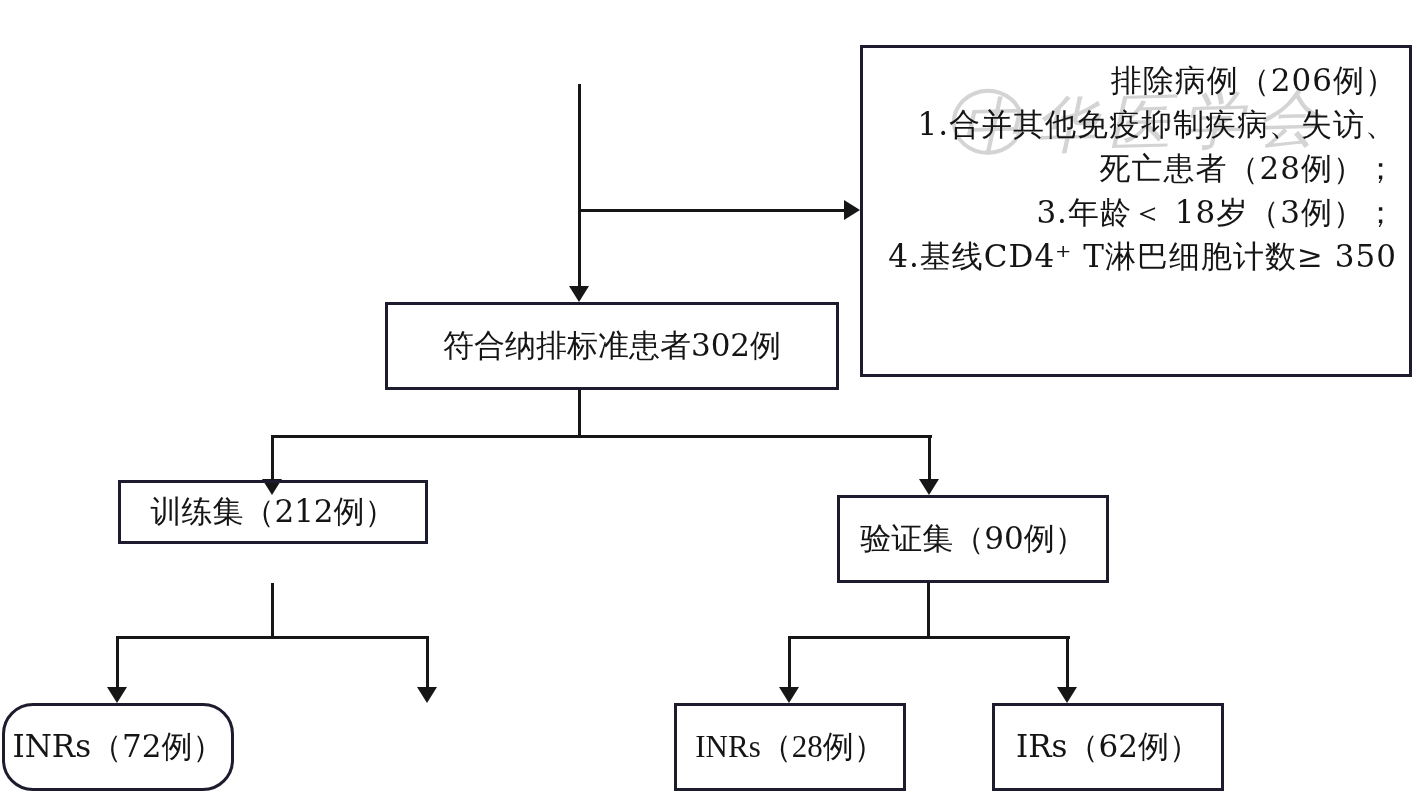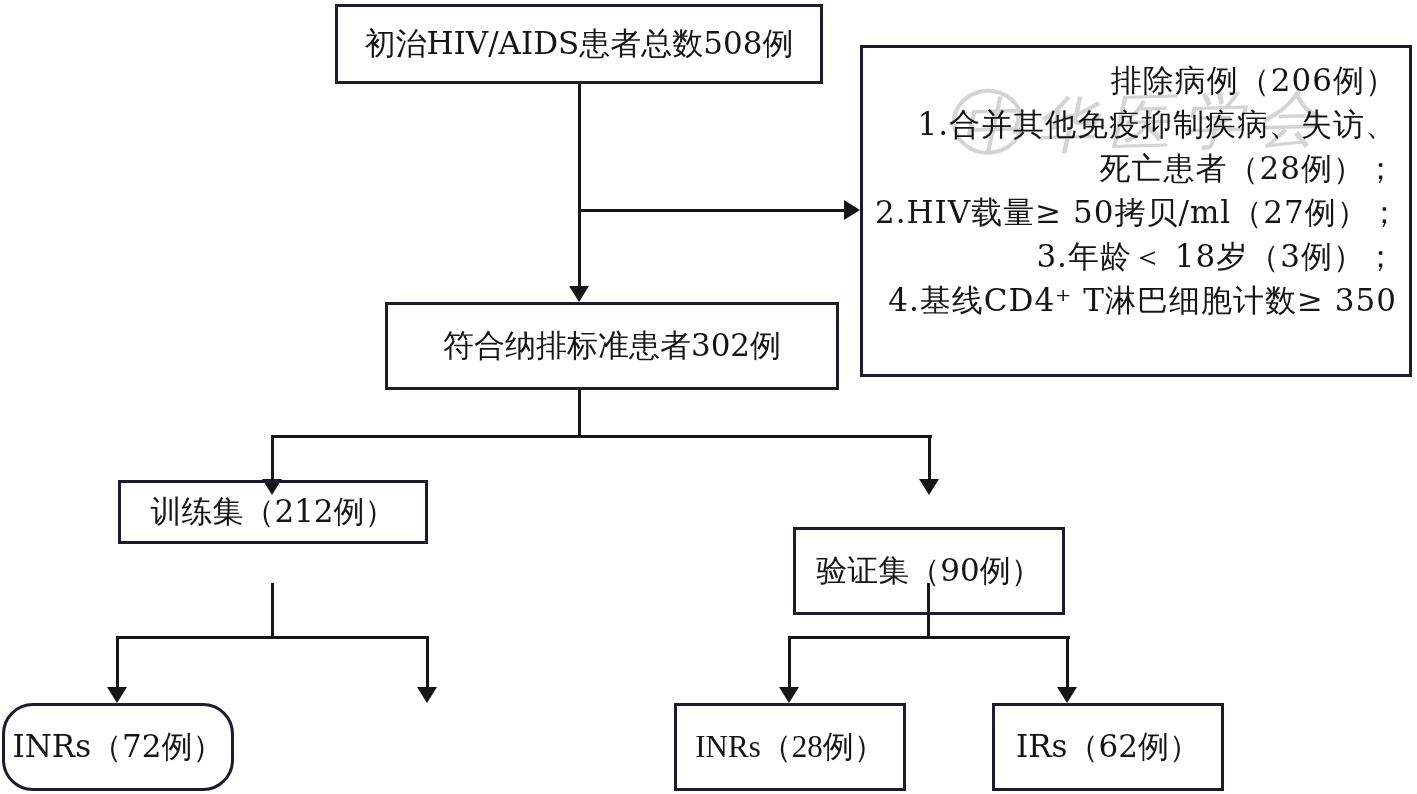--- a/index.html
+++ b/index.html
@@ -87,36 +87,34 @@
   <div class="vline" style="left:426px; top:636px; width:3px; height:53px;"></div>
   <div class="arrow-down" style="left:417px; top:687px;"></div>
 
   <div class="vline" style="left:927px; top:583px; width:3px; height:55px;"></div>
   <div class="hline" style="left:788px; top:636px; width:282px; height:3px;"></div>
   <div class="vline" style="left:788px; top:636px; width:3px; height:53px;"></div>
   <div class="arrow-down" style="left:779px; top:687px;"></div>
   <div class="vline" style="left:1066px; top:636px; width:3px; height:53px;"></div>
   <div class="arrow-down" style="left:1057px; top:687px;"></div>
 
-  <div class="node" style="left:335px; top:4px; width:488px; height:80px;">初治HIV/AIDS患者总数508例</div>
 
   <div class="node exclusion" style="left:860px; top:45px; width:552px; height:332px;">
     <div class="excl-line">排除病例（206例）</div>
     <div class="excl-line">1.合并其他免疫抑制疾病、失访、</div>
     <div class="excl-line">死亡患者（28例）；</div>
-    <div class="excl-line">2.HIV载量≥ 50拷贝/ml（27例）；</div>
     <div class="excl-line">3.年龄＜ 18岁（3例）；</div>
     <div class="excl-line">4.基线CD4⁺ T淋巴细胞计数≥ 350</div>
   </div>
 
   <div class="node" style="left:385px; top:302px; width:454px; height:88px;">符合纳排标准患者302例</div>
 
   <div class="node" style="left:118px; top:480px; width:310px; height:64px;">训练集（212例）</div>
 
-  <div class="node" style="left:793px; top:495px; width:272px; height:88px;margin-top:32px;">验证集（90例）</div>
+  <div class="node" style="left:837px; top:495px; width:272px; height:88px;">验证集（90例）</div>
 
   <div class="node" style="left:2px; top:703px; width:232px; height:88px;border-radius:31px;">INRs（72例）</div>
 
 
   <div class="node" style="left:674px; top:703px; width:232px; height:88px;font-family:Liberation Serif, serif;">INRs（28例）</div>
 
   <div class="node" style="left:992px; top:703px; width:232px; height:88px;">IRs（62例）</div>
 
 </div>
 

